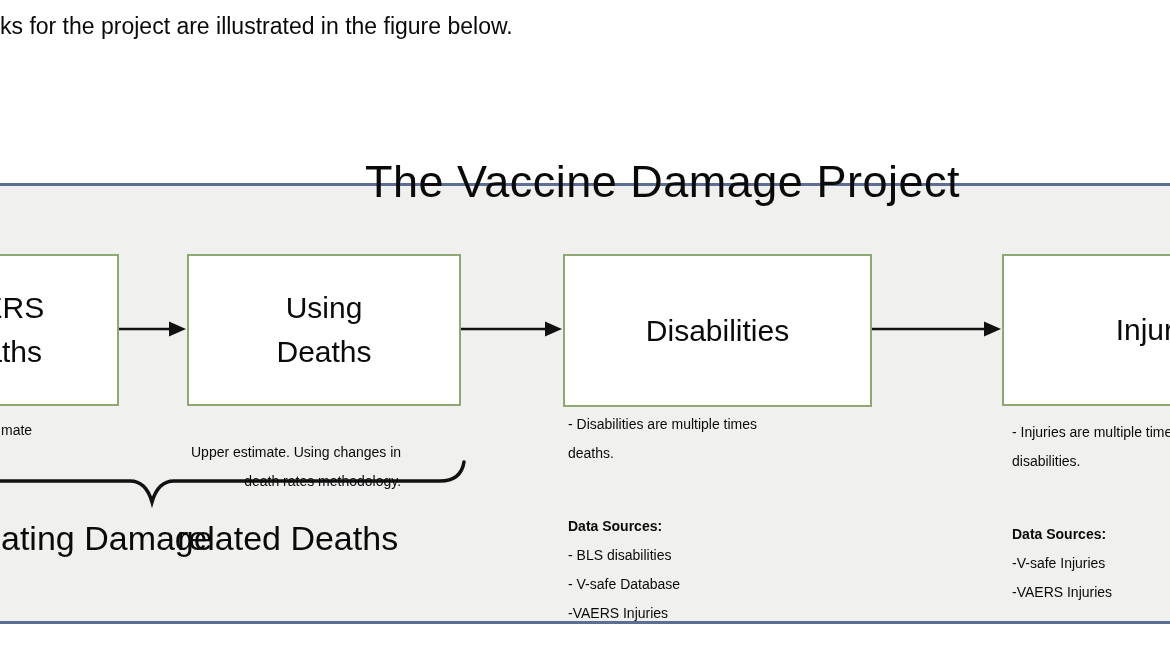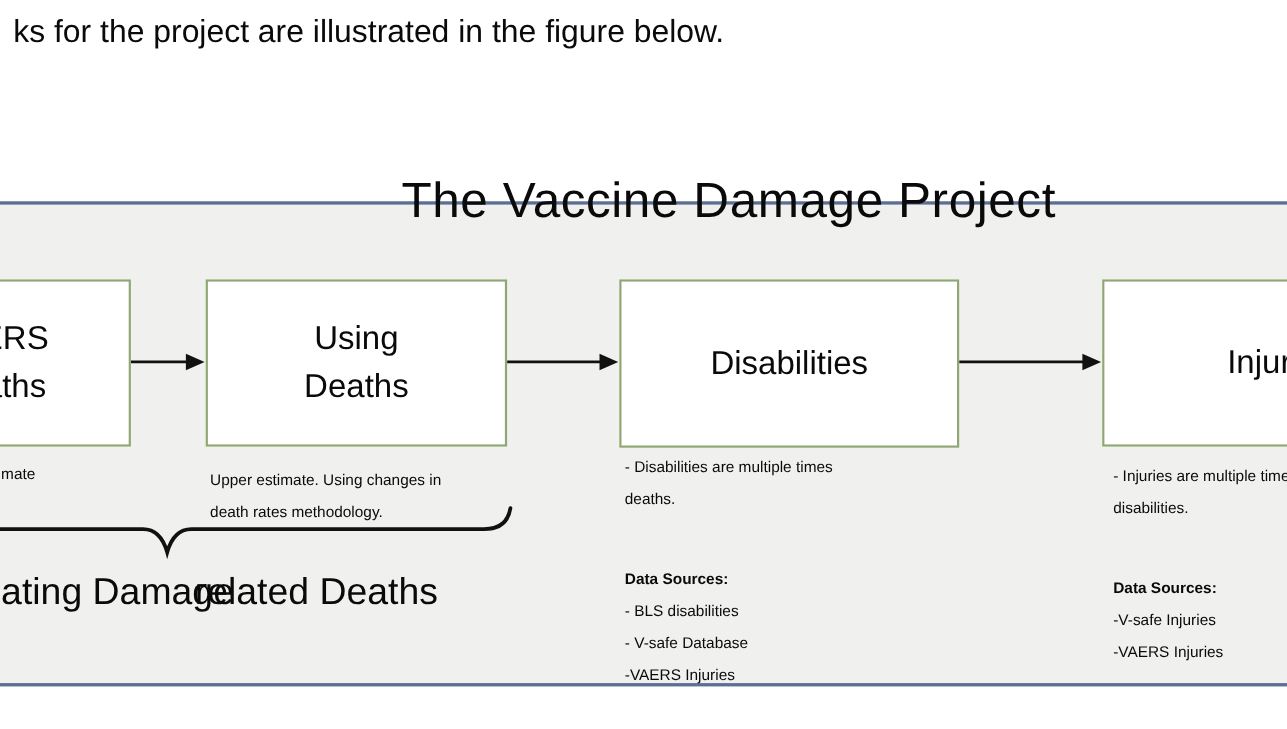--- a/index.html
+++ b/index.html
@@ -4,21 +4,21 @@
 <style>
   html,body{margin:0;padding:0;}
   body{
     width:1170px;height:663px;position:relative;overflow:hidden;
     background:#ffffff;color:#0a0a0a;
     font-family:"Liberation Sans","DejaVu Sans",sans-serif;
   }
   .abs{position:absolute;}
 
   
-  #intro{left:12px;top:13px;font-size:29px;white-space:nowrap;z-index:3;}
+  #intro{left:0;top:13px;font-size:23px;white-space:nowrap;z-index:3;}
 
   
   #title{left:365px;top:108px;font-size:45px;white-space:nowrap;z-index:3;letter-spacing:0.5px;margin-top:48px;}
 
   
   #panel{
     left:-12px;top:183px;width:1194px;height:435px;
     background:#f0f0ee;border:3px solid #5d6e95;z-index:0;
   }
 
@@ -32,21 +32,21 @@
   #box-excess{left:187px;top:254px;width:270px;height:148px;}
   #box-disabilities{left:563px;top:254px;width:305px;height:149px;}
   #box-injuries{left:1002px;top:254px;width:320px;height:148px;}
 
   
   #connectors{left:0;top:0;width:1170px;height:663px;z-index:1;pointer-events:none;}
 
   
   .note{font-size:14px;line-height:29px;z-index:3;}
   #note-vaers{left:1px;top:416px;}
-  #note-excess{left:191px;top:422px;white-space:nowrap;}
+  #note-excess{left:191px;top:438px;white-space:nowrap;text-align:right;}
   #note-disabilities{left:568px;top:410px;white-space:nowrap;}
   #note-injuries{left:1012px;top:418px;white-space:nowrap;}
   .note-line{white-space:nowrap;}
   .bold{font-weight:bold;margin-top:44px;}
 
   
   .group-label{top:519px;font-size:34px;white-space:nowrap;z-index:3;}
   #group-label-1{left:1px;}
   #group-label-2{left:177px;}
 </style>

